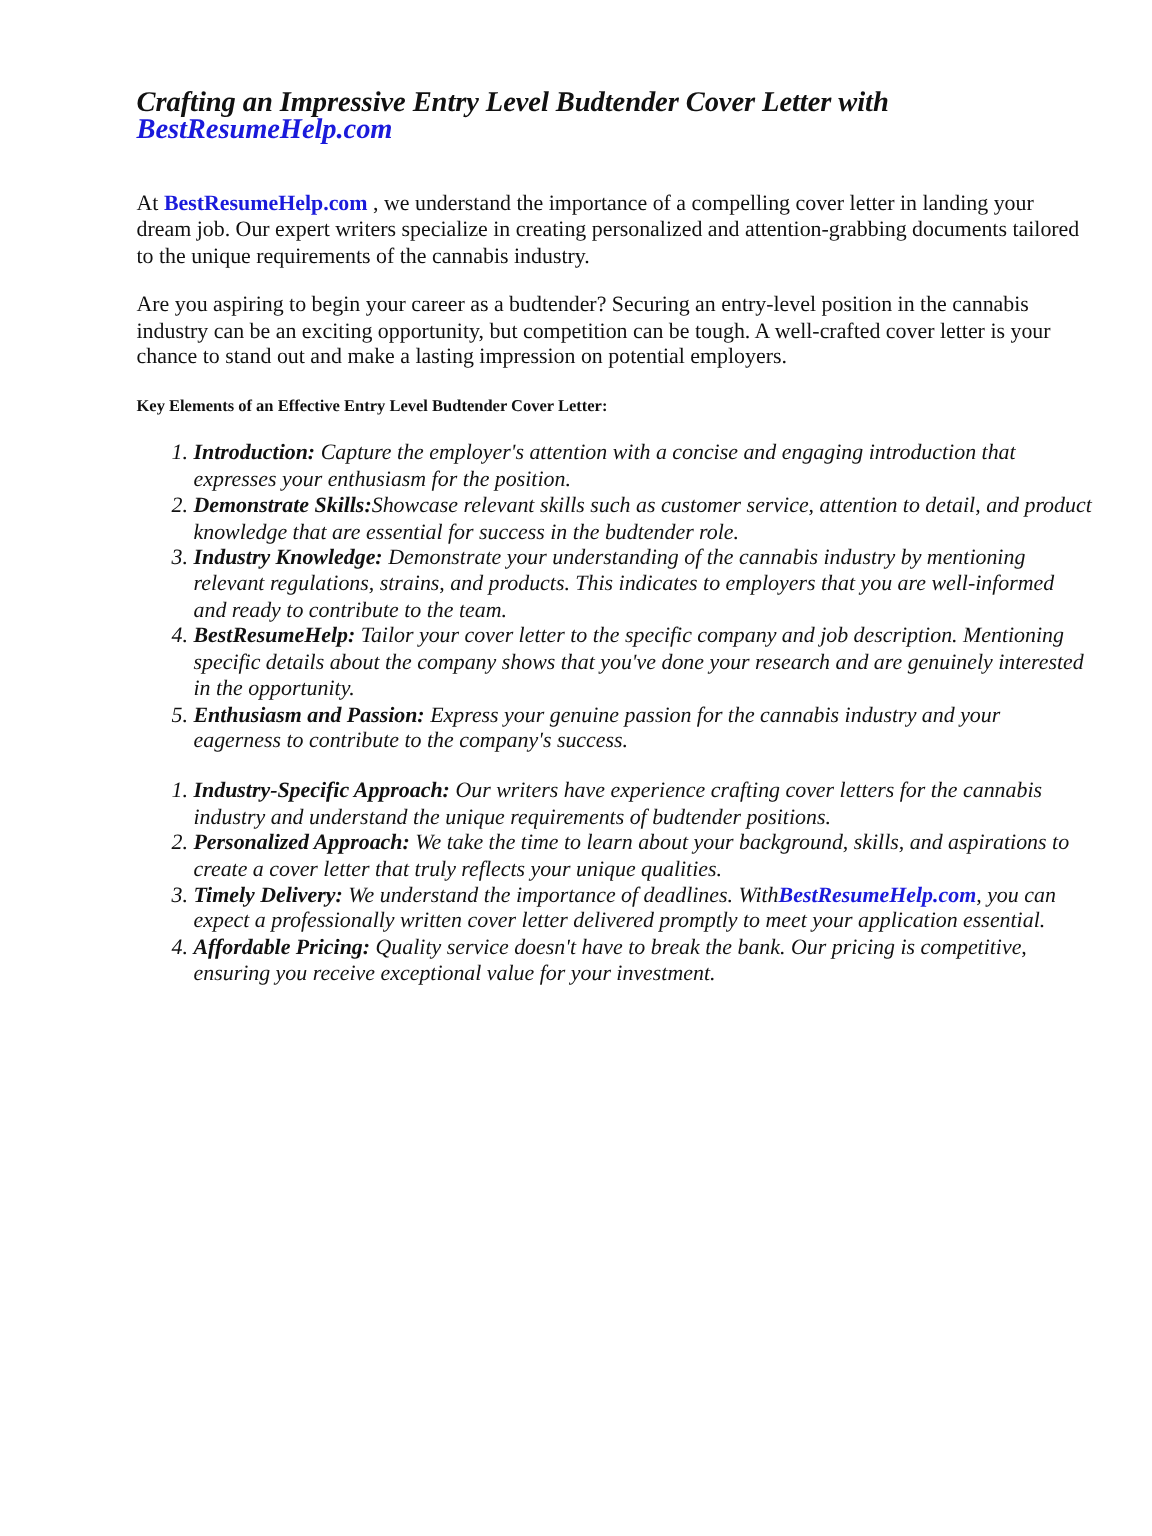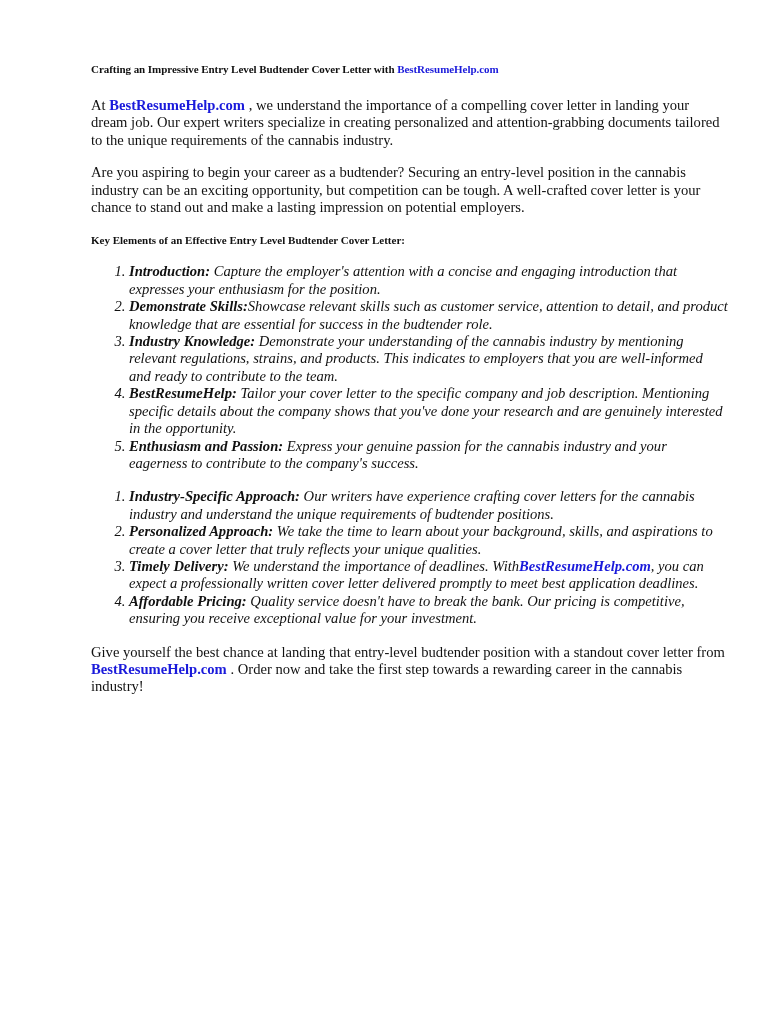--- a/index.html
+++ b/index.html
@@ -15,25 +15,26 @@
     color: #111111;
     font-size: 14.6px;
     line-height: 17.4px;
   }
   .page {
     position: relative;
     padding: 60px 40px 0 91px;
     width: 637px;
   }
   h1.doc-title {
-    font-size: 11px;
+    font-size: 19px;
     font-weight: bold;
-    margin: 0 0 19px 0;
+    margin: 0 0 32px 0;
     line-height: 18px;
     letter-spacing: -0.05px;
+    font-style: italic;
   }
   h2.section-title {
     font-size: 11px;
     font-weight: bold;
     margin: 0 0 14px 0;
     line-height: 18px;
   }
   p.para {
     margin: 0 0 15px 0;
   }
@@ -109,27 +110,22 @@
     <li>
       <span class="term">Industry-Specific Approach:</span>
       <span>Our writers have experience crafting cover letters for the cannabis industry and understand the unique requirements of budtender positions.</span>
     </li>
     <li>
       <span class="term">Personalized Approach:</span>
       <span>We take the time to learn about your background, skills, and aspirations to create a cover letter that truly reflects your unique qualities.</span>
     </li>
     <li>
       <span class="term">Timely Delivery:</span>
-      <span>We understand the importance of deadlines. With</span><a class="link">BestResumeHelp.com</a><span>, you can expect a professionally written cover letter delivered promptly to meet best application deadlines.</span>
+      <span>We understand the importance of deadlines. With</span><a class="link">BestResumeHelp.com</a><span>, you can expect a professionally written cover letter delivered promptly to meet your application essential.</span>
     </li>
     <li>
       <span class="term">Affordable Pricing:</span>
       <span>Quality service doesn't have to break the bank. Our pricing is competitive, ensuring you receive exceptional value for your investment.</span>
     </li>
   </ol>
 
-  <p class="para">
-    <span>Give yourself the best chance at landing that entry-level budtender position with a standout cover letter from</span>
-    <a class="link">BestResumeHelp.com</a>
-    <span>. Order now and take the first step towards a rewarding career in the cannabis industry!</span>
-  </p>
 
 </div>
 
 </body></html>

